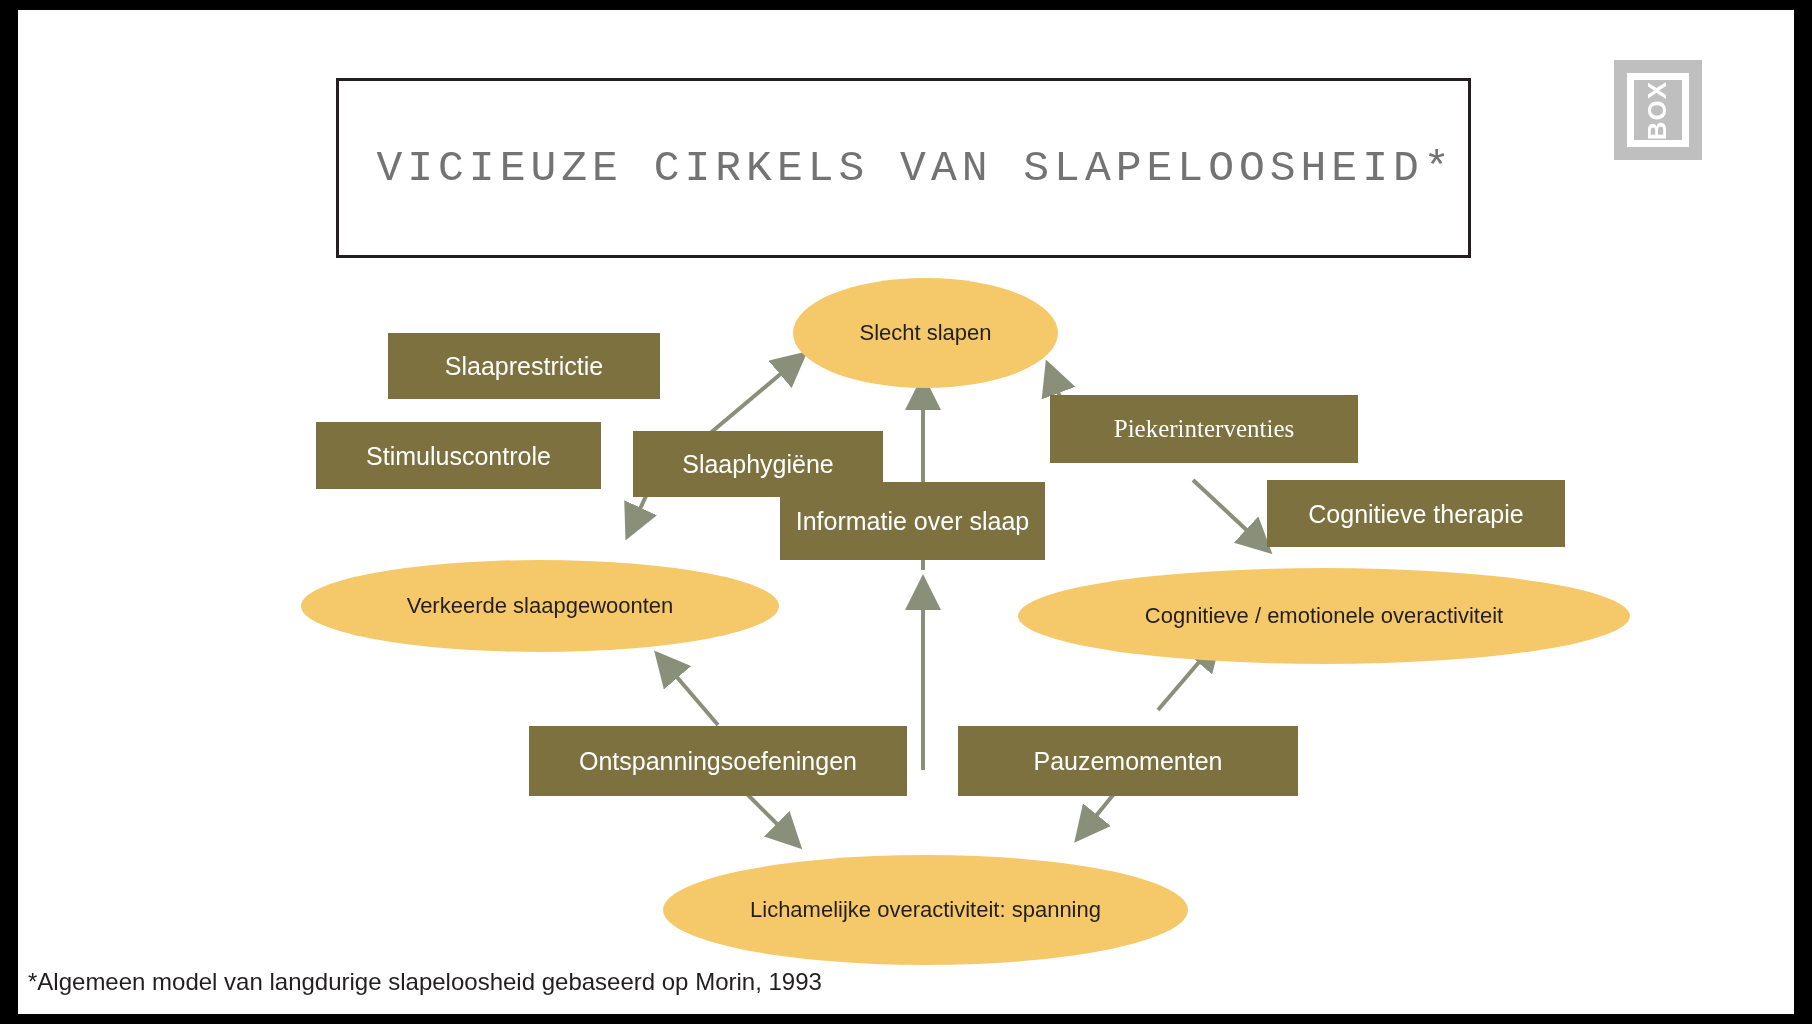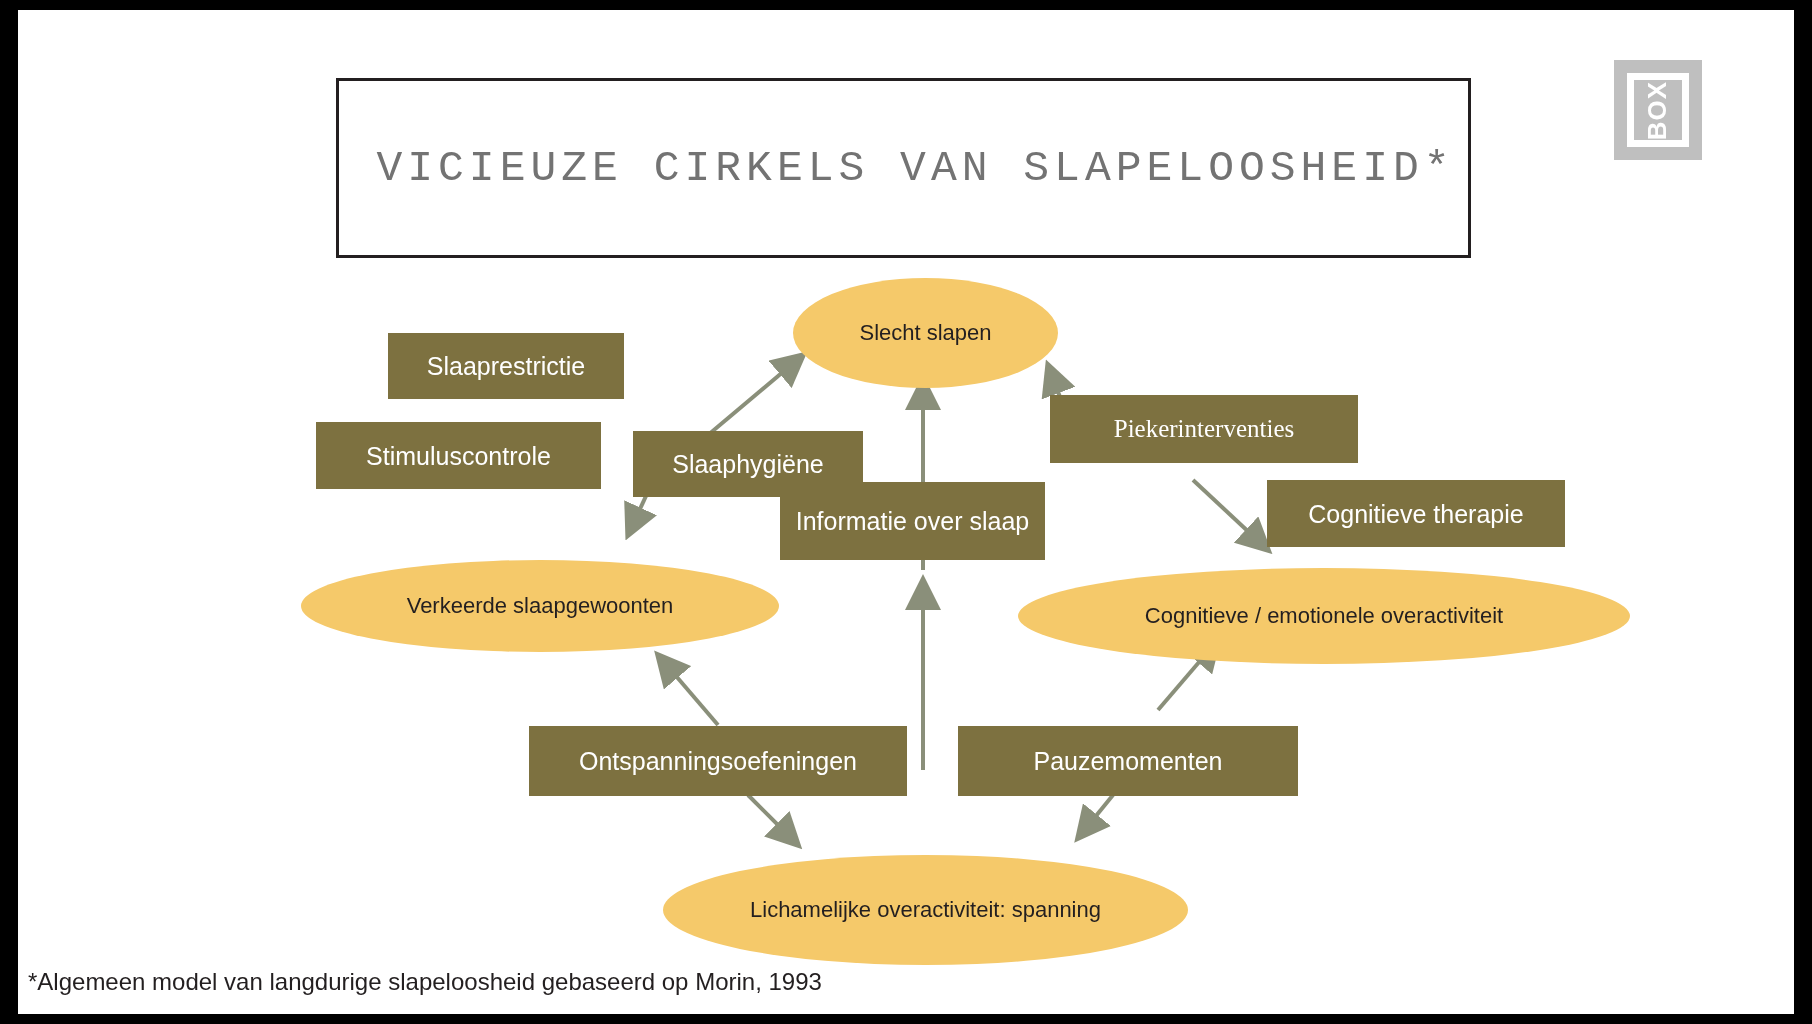--- a/index.html
+++ b/index.html
@@ -186,29 +186,29 @@
   </div>
 
   <div class="ellipse" style="left:1000px; top:558px; width:612px; height:96px;">
     <span>Cognitieve / emotionele overactiviteit</span>
   </div>
 
   <div class="ellipse" style="left:645px; top:845px; width:525px; height:110px;">
     <span>Lichamelijke overactiviteit: spanning</span>
   </div>
 
-  <div class="ibox" style="left:370px; top:323px; width:236px; height:66px;">
+  <div class="ibox" style="left:370px; top:323px; width:272px; height:66px;">
     <span>Slaaprestrictie</span>
   </div>
 
   <div class="ibox" style="left:298px; top:412px; width:285px; height:67px;text-align:right;">
     <span>Stimuluscontrole</span>
   </div>
 
-  <div class="ibox" style="left:615px; top:421px; width:230px; height:66px;">
+  <div class="ibox" style="left:615px; top:421px; width:250px; height:66px;">
     <span>Slaaphygiëne</span>
   </div>
 
   <div class="ibox" style="left:762px; top:472px; width:265px; height:78px;">
     <span>Informatie over slaap</span>
   </div>
 
   <div class="ibox" style="left:1032px; top:385px; width:308px; height:68px;font-family:Liberation Serif, serif;">
     <span>Piekerinterventies</span>
   </div>

